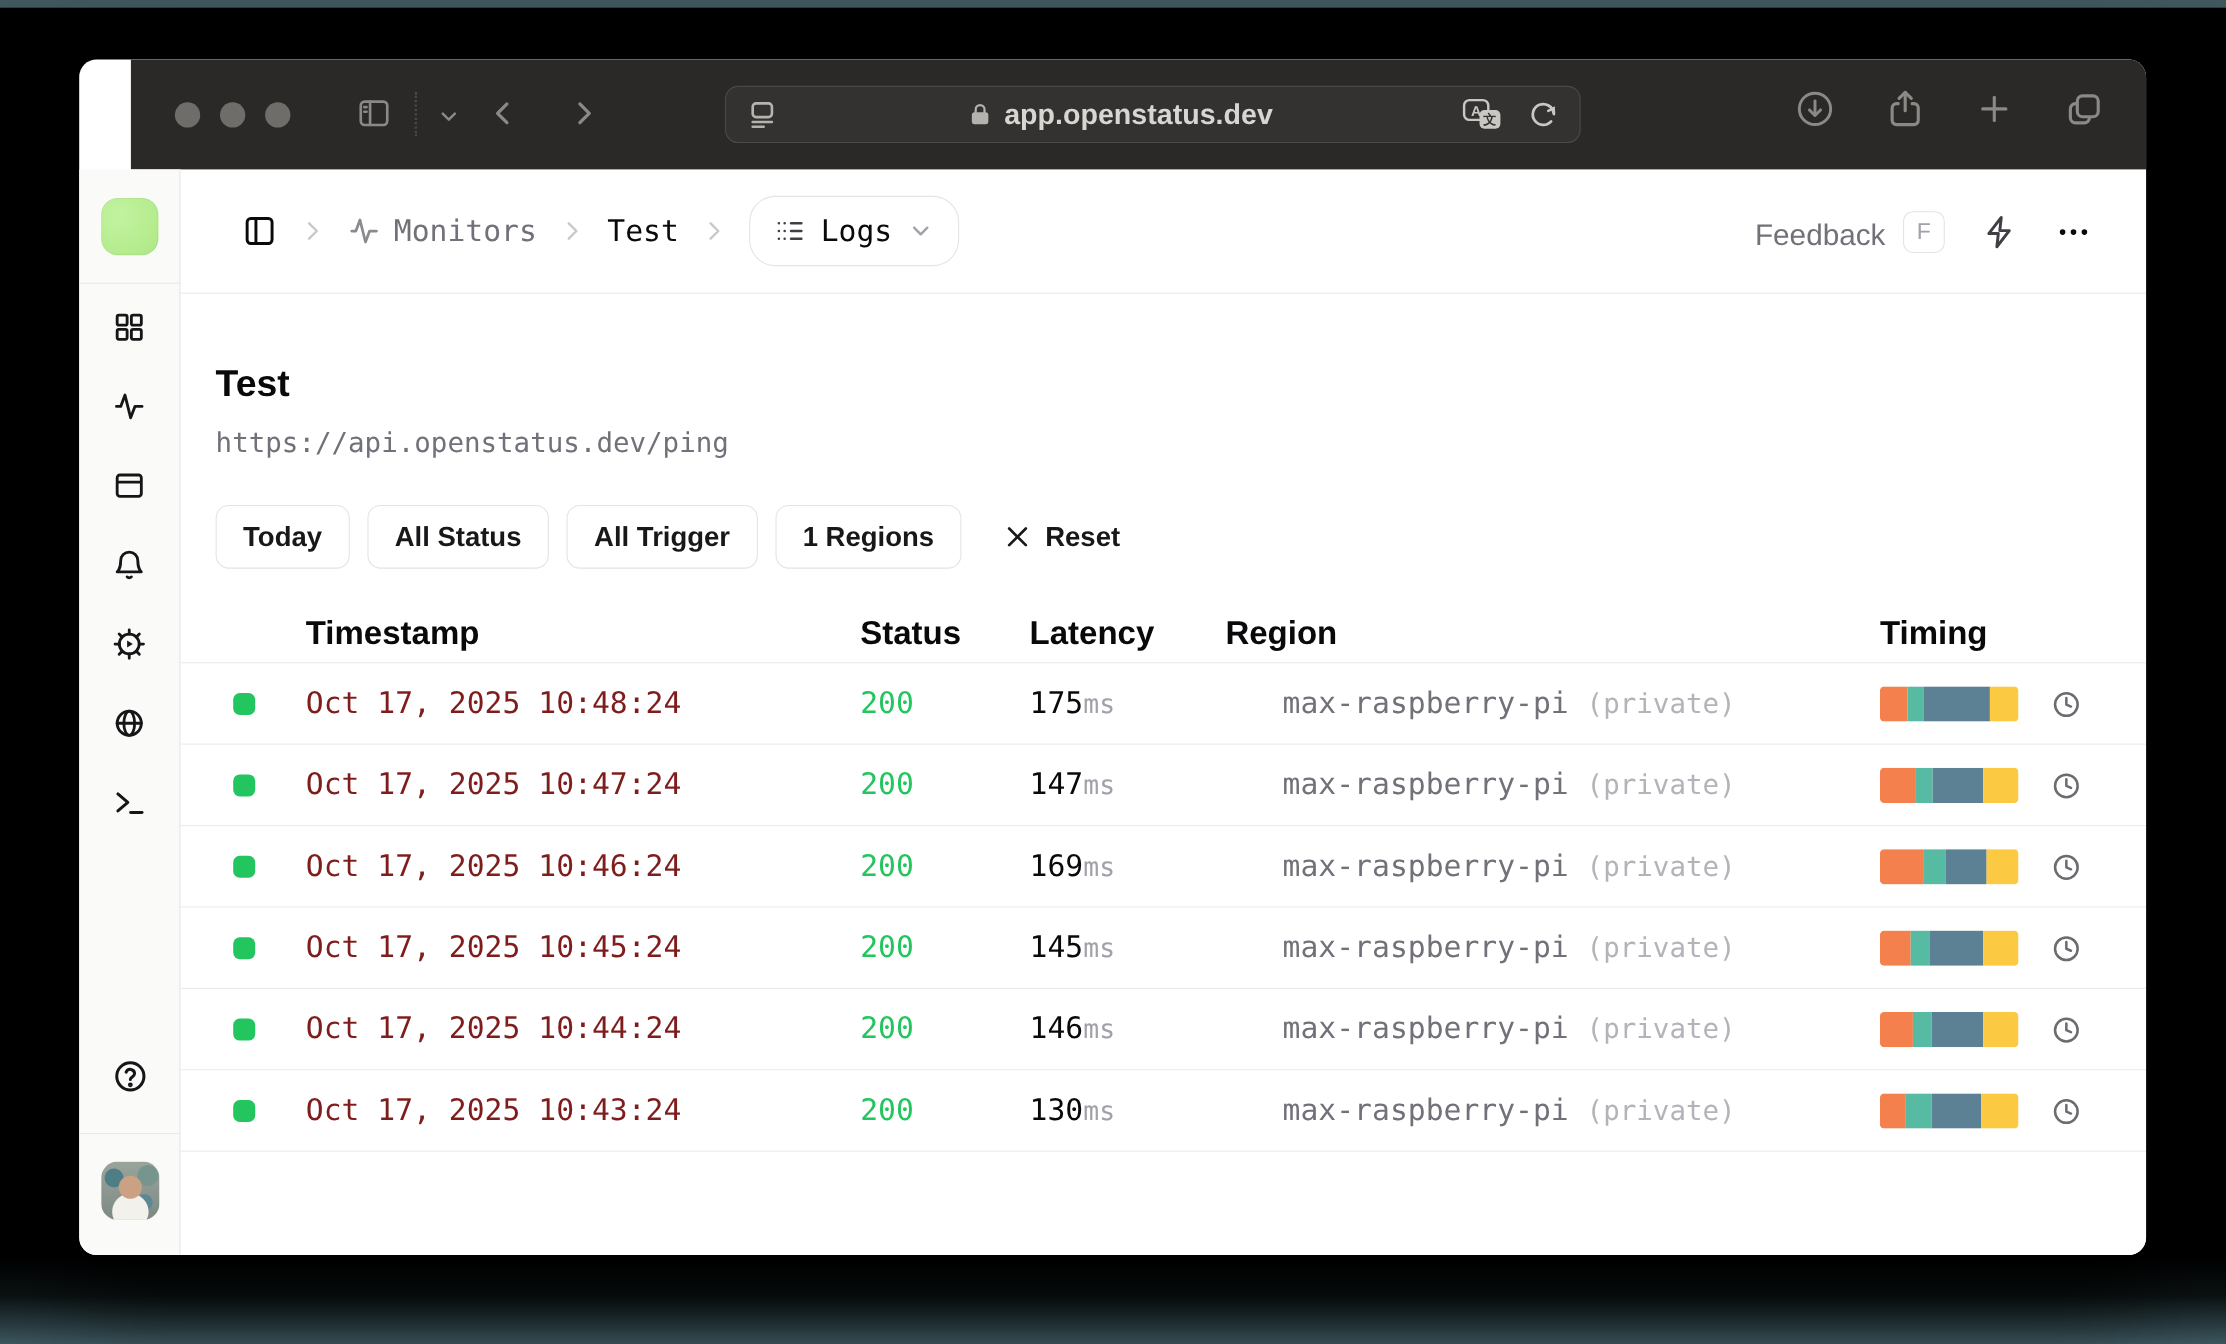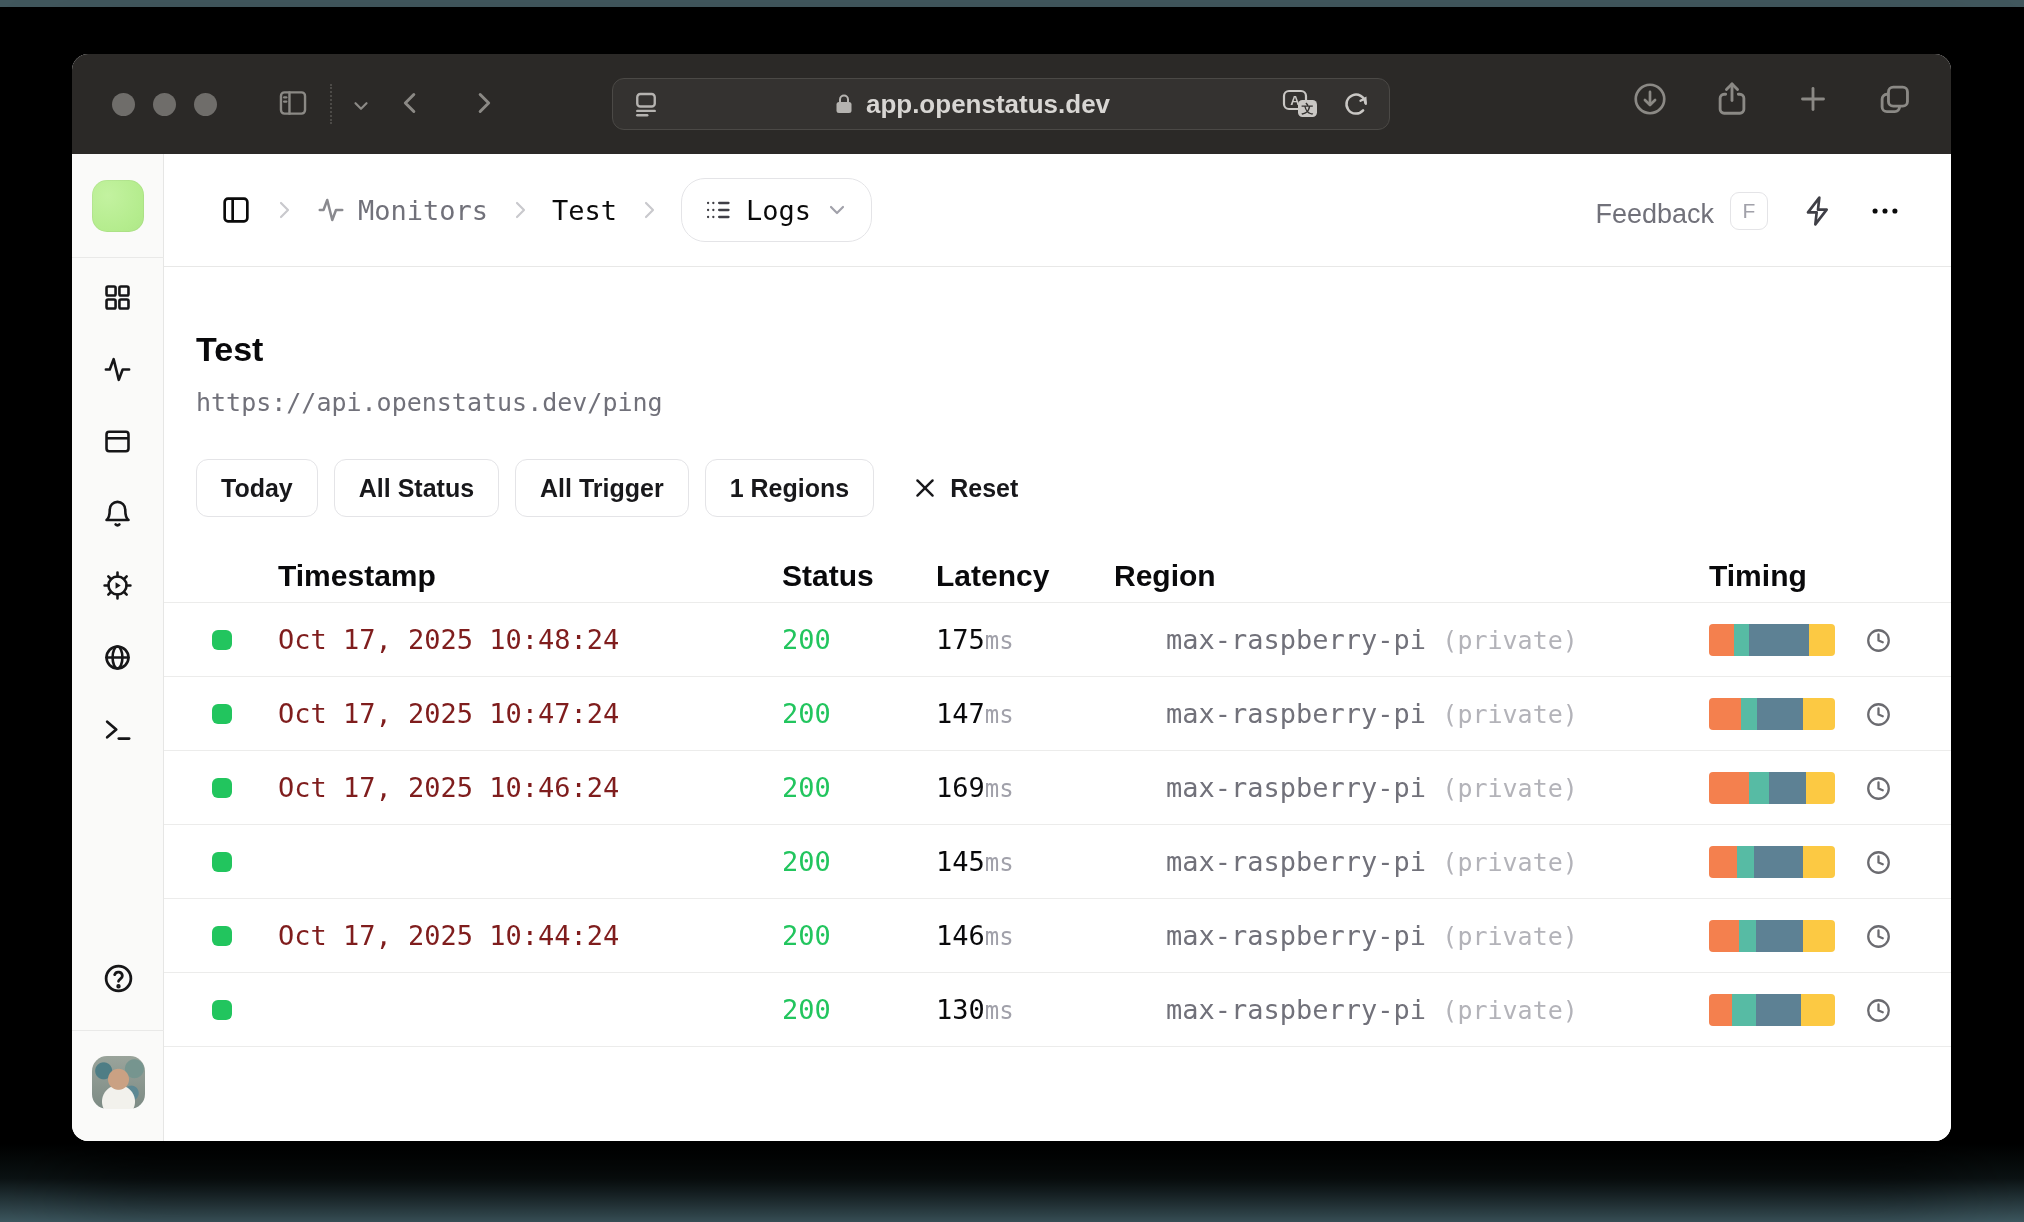--- a/index.html
+++ b/index.html
@@ -10,21 +10,21 @@
   .backdrop-top { position:absolute; left:0; top:0; width:2024px; height:7px;
                   background:#4c666d; opacity:.85; }
   .backdrop-bottom { position:absolute; left:0; bottom:0; width:2024px; height:80px;
                      background:linear-gradient(180deg,#000 0%,#0b1213 45%,#3d575f 100%); }
 
   .window { position:absolute; left:72px; top:54px; width:1879px; height:1087px;
             border-radius:16px; overflow:hidden; background:#fff;
             box-shadow:0 30px 90px rgba(0,0,0,.85); display:flex; flex-direction:column; }
 
   
-  .titlebar { position:relative; height:100px; background:#2b2927; flex:0 0 auto; }
+  .titlebar { position:relative; height:100px; background:#2b2927; flex:0 0 auto;margin-left:47px; }
   .traffic { position:absolute; top:39px; left:40px; display:flex; gap:18px; }
   .traffic span { width:23px; height:23px; border-radius:50%; background:#6f6d6a; display:block; }
   .tb-icon { position:absolute; color:#8b8985; display:flex; align-items:center; justify-content:center; }
   .tb-icon svg { display:block; }
   .tb-sep { position:absolute; left:258px; top:30px; height:40px; width:0;
             border-left:2px dotted #4c4a47; }
   .urlfield { position:absolute; left:540px; top:24px; width:778px; height:52px;
               background:#343230; border:1px solid #4b4946; border-radius:12px;
               display:flex; align-items:center; padding:0 18px; }
   .url-center { flex:1; display:flex; align-items:center; justify-content:center; gap:10px;
@@ -408,20 +408,21 @@
                 </span>
                 <span class="row-clock">
                   <svg width="29" height="29" viewBox="0 0 24 24" fill="none" stroke="currentColor" stroke-width="1.9" stroke-linecap="round" stroke-linejoin="round">
                     <circle cx="12" cy="12" r="8.5"></circle>
                     <polyline points="12,7 12,12 15.5,13.5"></polyline>
                   </svg>
                 </span>
               </div>
               <div class="lrow">
                 <span class="dot" style="background:#22c55e"></span>
+                <span class="v-ts mono">Oct 17, 2025 10:45:24</span>
                 <span class="v-st mono" style="color:#22c55e">200</span>
                 <span class="v-lat mono"><span>145</span><span class="unit">ms</span></span>
                 <span class="v-reg mono"><span>max-raspberry-pi</span> <span class="suffix">(private)</span></span>
                 <span class="timing-bar">
                   <div class="seg" style="width: 22%; background: rgb(244, 128, 78);"></div>
                   <div class="seg" style="width: 14%; background: rgb(87, 187, 164);"></div>
                   <div class="seg" style="width: 39%; background: rgb(93, 129, 148);"></div>
                   <div class="seg" style="width: 25%; background: rgb(252, 201, 67);"></div>
                 </span>
                 <span class="row-clock">
@@ -445,20 +446,21 @@
                 </span>
                 <span class="row-clock">
                   <svg width="29" height="29" viewBox="0 0 24 24" fill="none" stroke="currentColor" stroke-width="1.9" stroke-linecap="round" stroke-linejoin="round">
                     <circle cx="12" cy="12" r="8.5"></circle>
                     <polyline points="12,7 12,12 15.5,13.5"></polyline>
                   </svg>
                 </span>
               </div>
               <div class="lrow">
                 <span class="dot" style="background:#22c55e"></span>
+                <span class="v-ts mono">Oct 17, 2025 10:43:24</span>
                 <span class="v-st mono" style="color:#22c55e">200</span>
                 <span class="v-lat mono"><span>130</span><span class="unit">ms</span></span>
                 <span class="v-reg mono"><span>max-raspberry-pi</span> <span class="suffix">(private)</span></span>
                 <span class="timing-bar">
                   <div class="seg" style="width: 18%; background: rgb(244, 128, 78);"></div>
                   <div class="seg" style="width: 19%; background: rgb(87, 187, 164);"></div>
                   <div class="seg" style="width: 36%; background: rgb(93, 129, 148);"></div>
                   <div class="seg" style="width: 27%; background: rgb(252, 201, 67);"></div>
                 </span>
                 <span class="row-clock">

